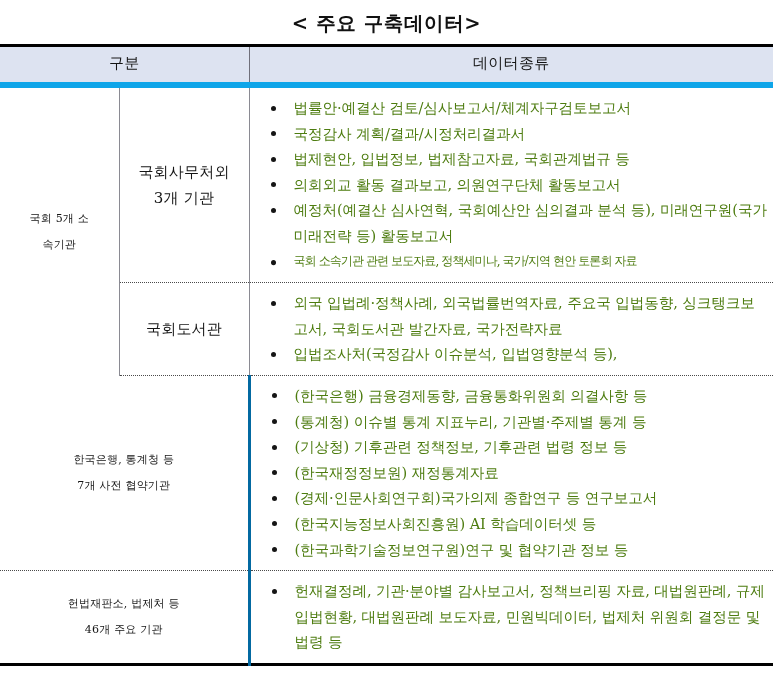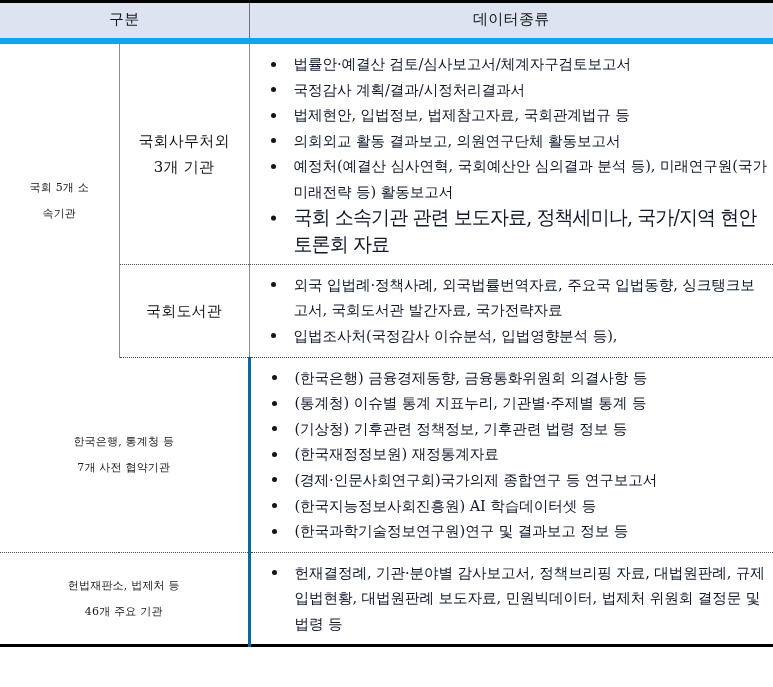--- a/index.html
+++ b/index.html
@@ -108,48 +108,49 @@
   
   ul.bullets {
     list-style: none;
     margin: 0;
     padding: 7px 6px 8px 12px;
   }
   ul.bullets > li {
     position: relative;
     font-size: 14.6px;
     line-height: 25.6px;
-    color: #0f172a;
+    color: #4d7c0f;
     padding-left: 32px;
     margin: 0;
     letter-spacing: -0.1px;
     text-indent: 0;
   }
   ul.bullets > li::before {
     content: "";
     position: absolute;
     left: 9px;
     top: 10.5px;
     width: 5px;
     height: 5px;
     background: #151515;
     border-radius: 50%;
   }
   ul.bullets > li.compressed {
-    font-size: 19px;
+    font-size: 12px;
     letter-spacing: -0.9px;
     transform: scaleY(1.04);
     transform-origin: left center;
   }
 </style>
 </head>
 <body>
 
 <div class="page">
 
+  <h1 class="doc-title">&lt; 주요 구축데이터&gt;</h1>
 
   <table class="data-table">
     <colgroup>
       <col class="c-main">
       <col class="c-sub">
       <col class="c-data">
     </colgroup>
 
     <thead>
       <tr>
@@ -199,21 +200,21 @@
 7개 사전 협약기관</div>
         </td>
         <td class="cell-data">
           <ul class="bullets">
             <li>(한국은행) 금융경제동향, 금융통화위원회 의결사항 등</li>
             <li>(통계청) 이슈별 통계 지표누리, 기관별·주제별 통계 등</li>
             <li>(기상청) 기후관련 정책정보, 기후관련 법령 정보 등</li>
             <li>(한국재정정보원) 재정통계자료</li>
             <li>(경제·인문사회연구회)국가의제 종합연구 등 연구보고서</li>
             <li>(한국지능정보사회진흥원) AI 학습데이터셋 등</li>
-            <li>(한국과학기술정보연구원)연구 및 결과보고 정보 등</li>
+            <li>(한국과학기술정보연구원)연구 및 협약기관 정보 등</li>
           </ul>
         </td>
       </tr>
 
       <tr>
         <td class="cell-main span-wide" colspan="2">
           <div class="label-main">헌법재판소, 법제처 등
 46개 주요 기관</div>
         </td>
         <td class="cell-data">

